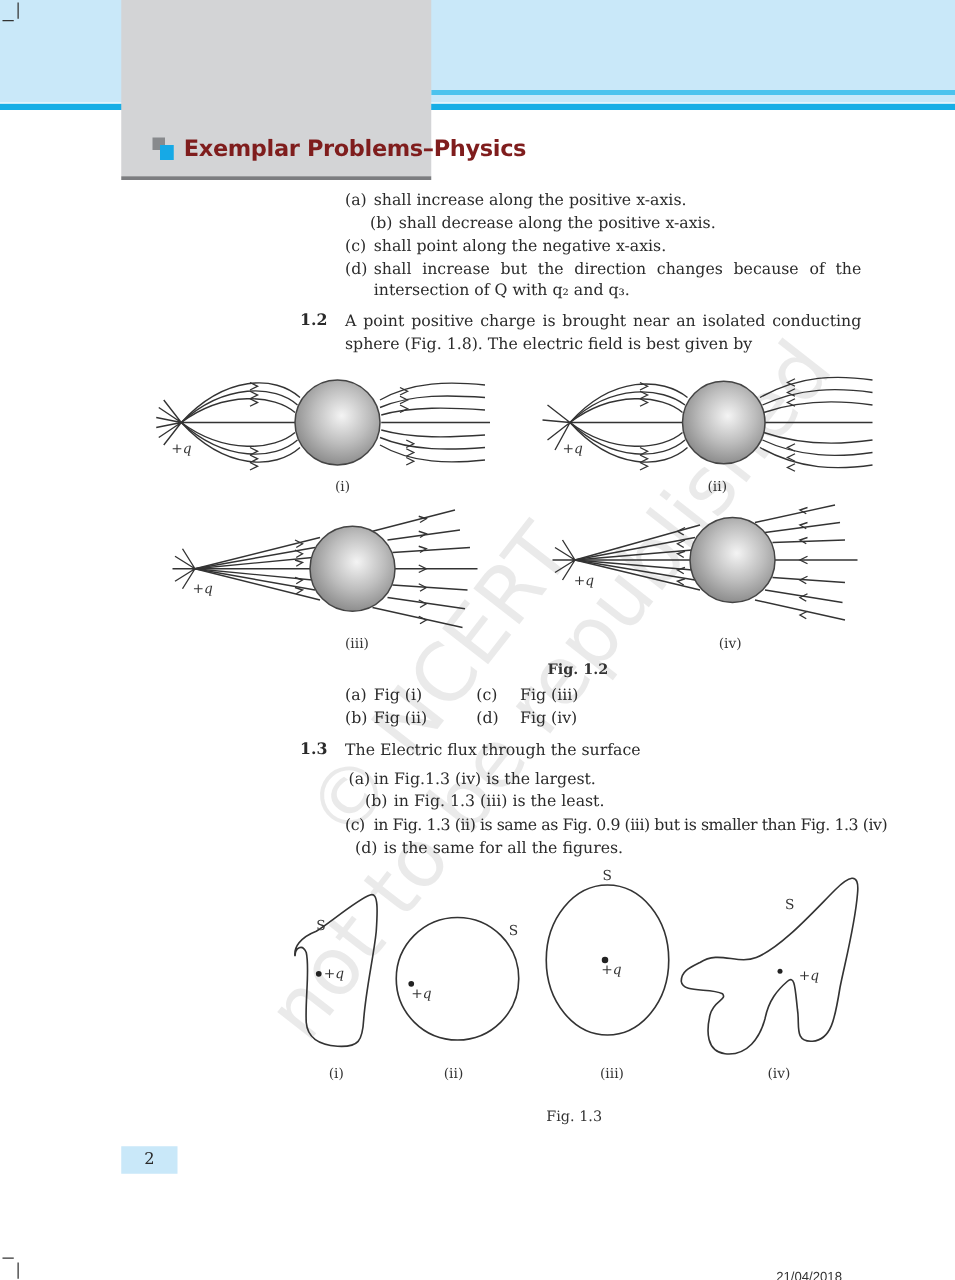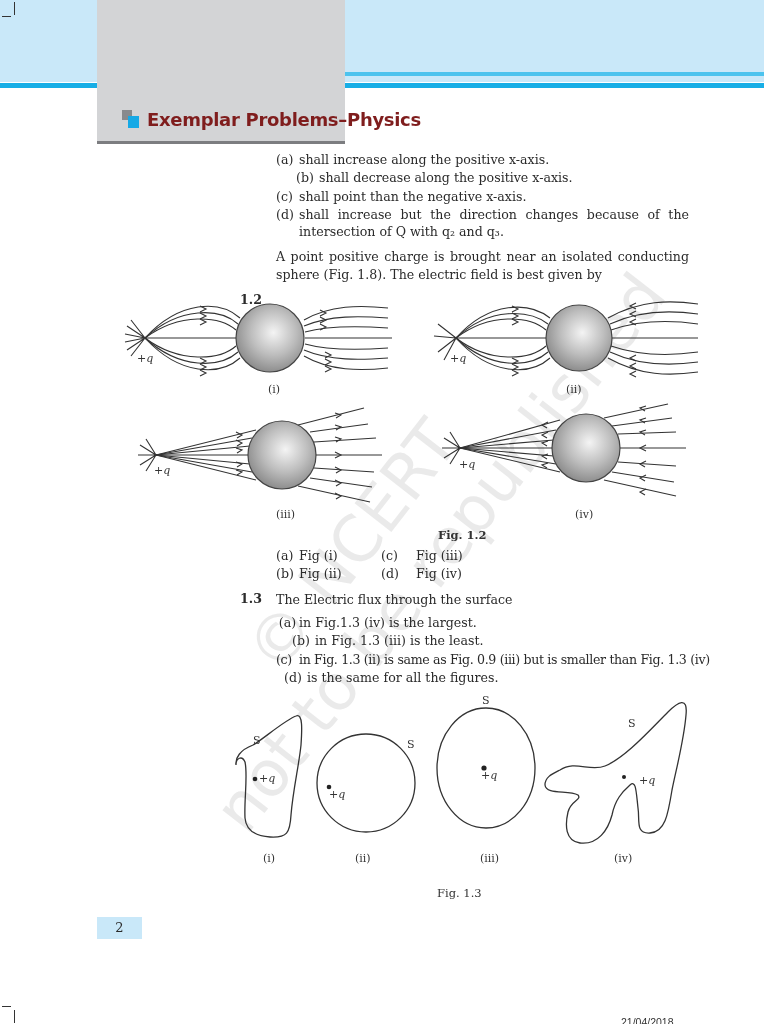--- a/index.html
+++ b/index.html
@@ -50,29 +50,29 @@
 <div class="wm" style="left:232px;top:640px;transform:rotate(-52deg);">© NCERT</div>
 <div class="wm" style="left:200px;top:800px;transform:rotate(-52deg);">not to be republished</div>
 
 <div class="opt" style="left:276px;top:151px;">
   <span class="lbl">(a)</span><span>shall increase along the positive x-axis.</span>
 </div>
 <div class="opt" style="left:276px;top:169px;margin-left:20px;">
   <span class="lbl">(b)</span><span>shall decrease along the positive x-axis.</span>
 </div>
 <div class="opt" style="left:276px;top:188px;">
-  <span class="lbl">(c)</span><span>shall point than the negative x-axis.</span>
+  <span class="lbl">(c)</span><span>shall point along the negative x-axis.</span>
 </div>
 <div class="opt" style="left:276px;top:206px;">
   <span class="lbl">(d)</span>
 </div>
 <div class="text justify" style="left:299px;top:206px;width:390px;">shall increase but the direction changes because of the</div>
 <div class="text" style="left:299px;top:223px;width:390px;">intersection of Q with q₂ and q₃.</div>
 
-<div class="qnum" style="left:240px;top:248px;margin-top:44px;">1.2</div>
+<div class="qnum" style="left:240px;top:248px;">1.2</div>
 <div class="text justify" style="left:276px;top:248px;width:413px;">A point positive charge is brought near an isolated conducting</div>
 <div class="text" style="left:276px;top:266px;width:413px;">sphere (Fig. 1.8). The electric field is best given by</div>
 
 <svg width="764" height="1024" style="left:0;top:0;">
   <defs>
     <radialGradient id="sph" cx="0.55" cy="0.42" r="0.6">
       <stop offset="0" stop-color="#f4f4f4"></stop>
       <stop offset="0.55" stop-color="#bdbdbd"></stop>
       <stop offset="1" stop-color="#8a8a8a"></stop>
     </radialGradient>

